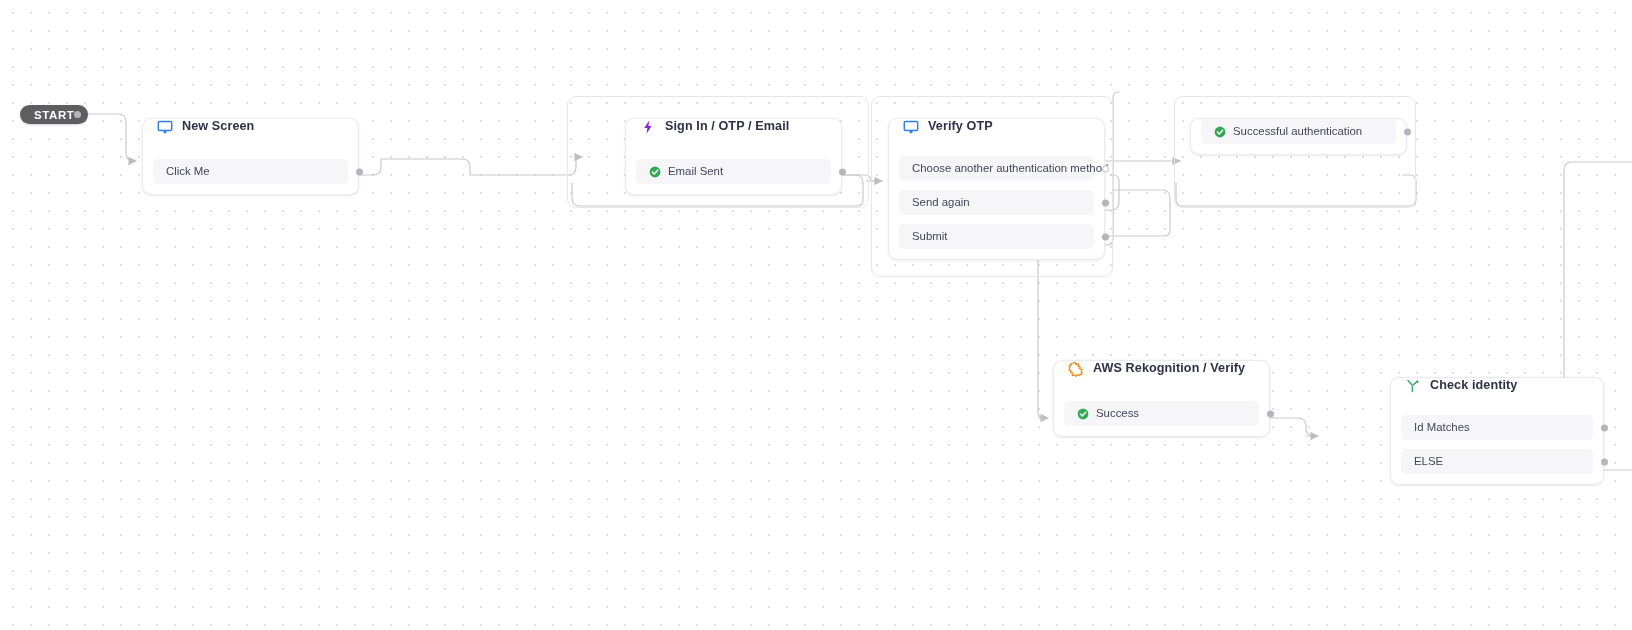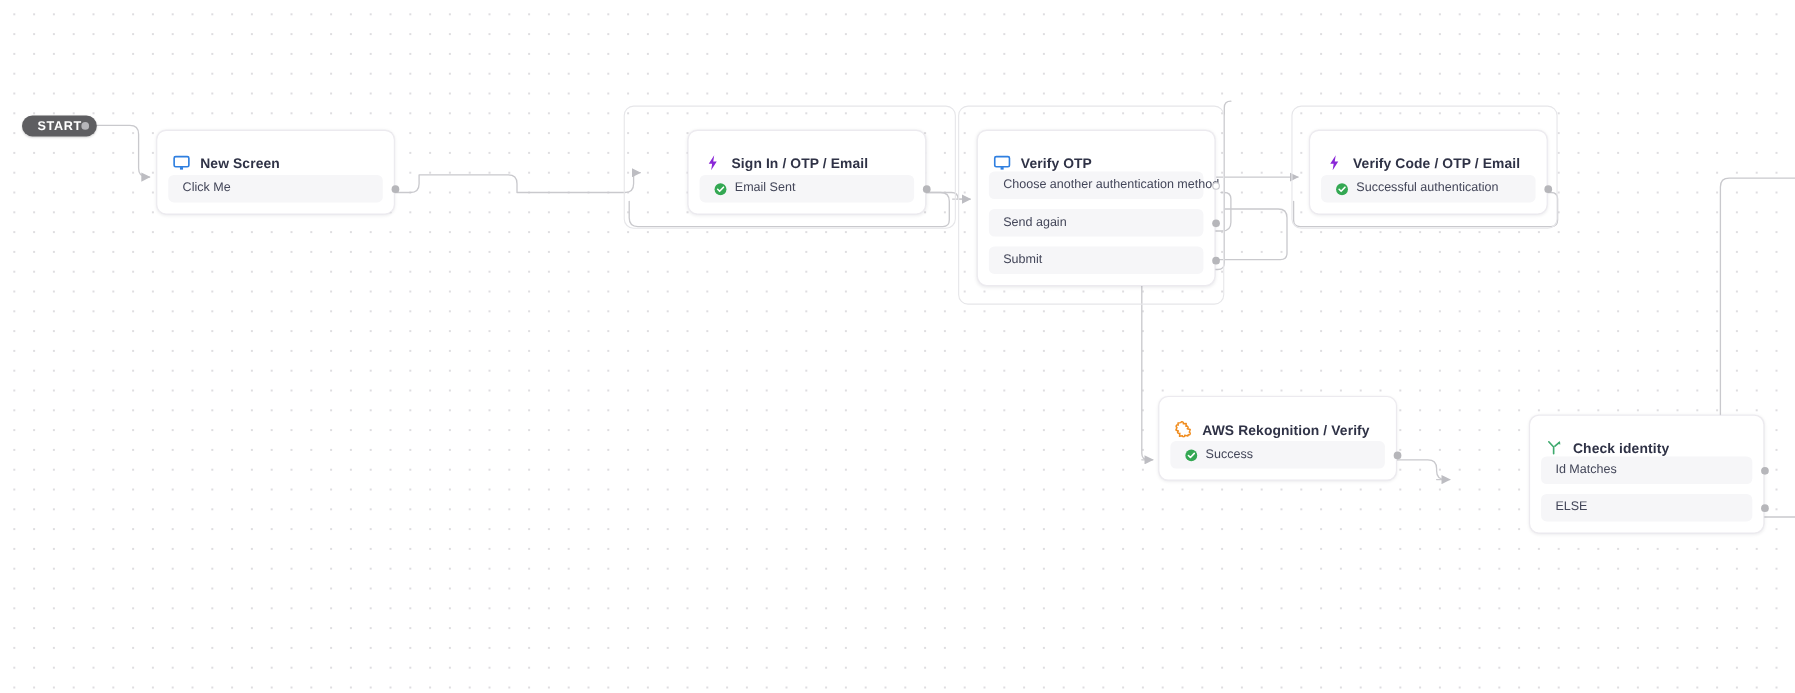--- a/index.html
+++ b/index.html
@@ -55,21 +55,21 @@
   
   .node {
     position: absolute;
     background: #ffffff;
     border: 1px solid #eceaef;
     border-radius: 9px;
     box-shadow: 0 1px 3px rgba(20,20,40,.07), 0 0 0 .5px rgba(20,20,40,.02);
     padding: 0 10px 10px 10px;
   }
   .node-header {
-    display: flex; align-items: flex-end; gap: 9px;
+    display: flex; align-items: flex-start; gap: 9px;
     height: 37px;
     padding-left: 4px;
   }
   .node-title {
     font-size: 12.6px;
     font-weight: bold;
     color: #2f3246;
     white-space: nowrap;
     letter-spacing: .1px;
   }
@@ -215,28 +215,20 @@
       <span class="row-label">Send again</span>
       <span class="port"></span>
     </div>
     <div class="row" style="margin-top:9px;">
       <span class="row-label">Submit</span>
       <span class="port"></span>
     </div>
   </div>
 
   <div class="node" style="left:1190px; top:118px; width:217px;">
-    <div class="node-header">
-      <span class="node-icon">
-        <svg width="16" height="16" viewBox="0 0 16 16">
-          <path d="M9.3 1.2 L4.3 8.9 H7.4 L6.5 14.8 L11.6 6.9 H8.4 Z" fill="#8a27d7"></path>
-        </svg>
-      </span>
-      <span class="node-title">Verify Code / OTP / Email</span>
-    </div>
     <div class="row">
       <span class="row-icon">
         <svg width="12" height="12" viewBox="0 0 12 12">
           <circle cx="6" cy="6" r="5.4" fill="#34a853"></circle>
           <path d="M3.4 6.1 L5.2 7.9 L8.7 4.2" fill="none" stroke="#ffffff" stroke-width="1.45" stroke-linecap="round" stroke-linejoin="round"></path>
         </svg>
       </span>
       <span class="row-label">Successful authentication</span>
       <span class="port"></span>
     </div>

